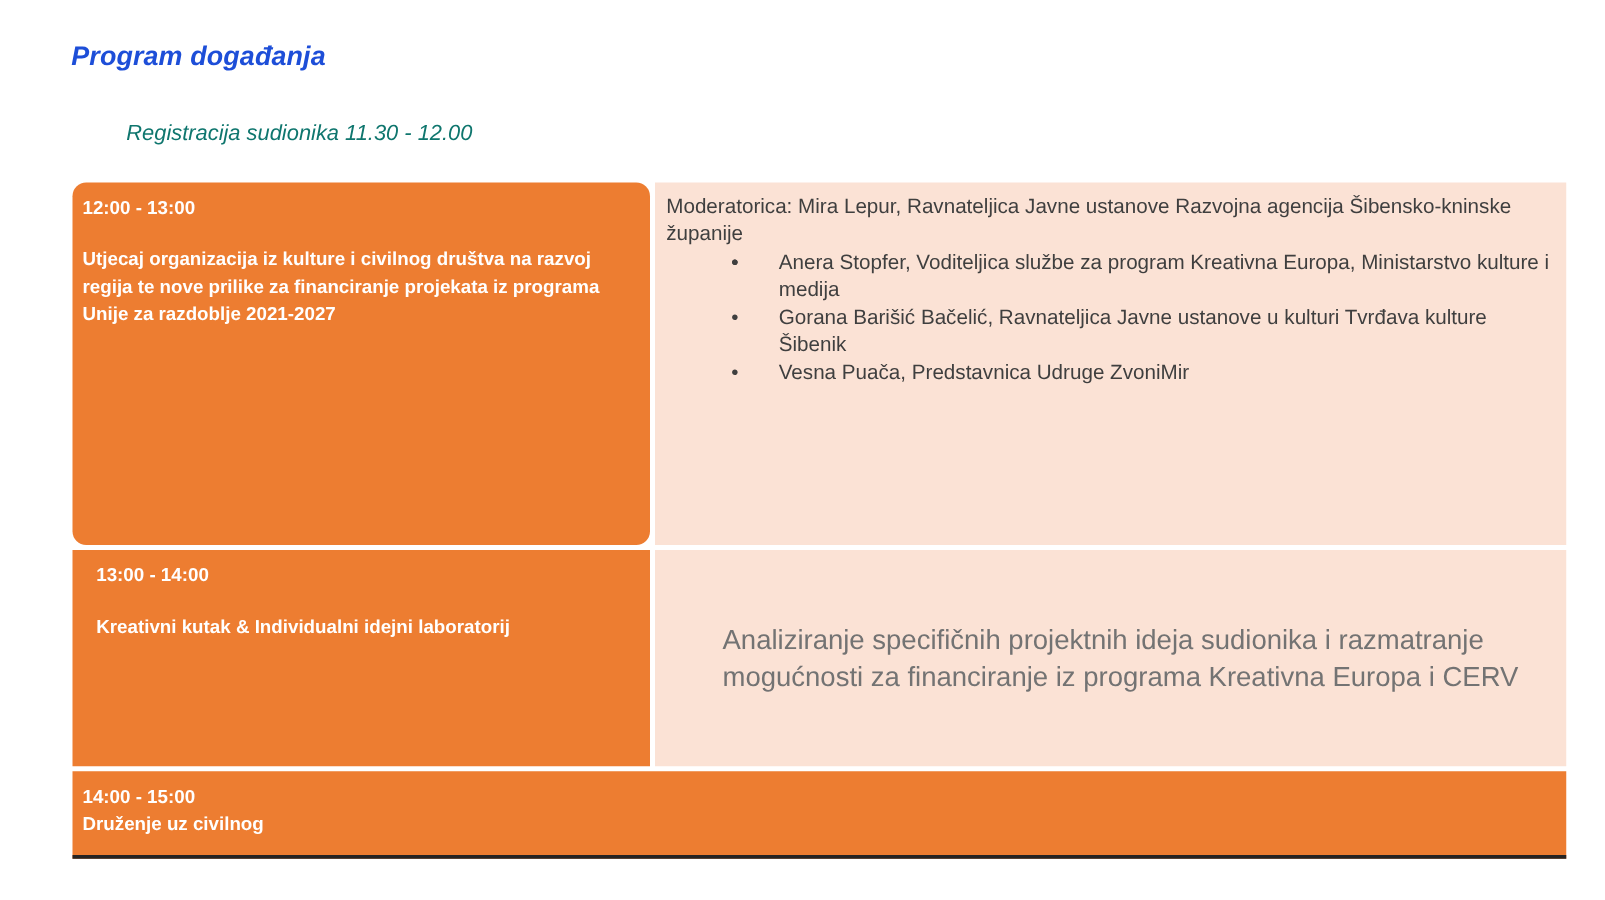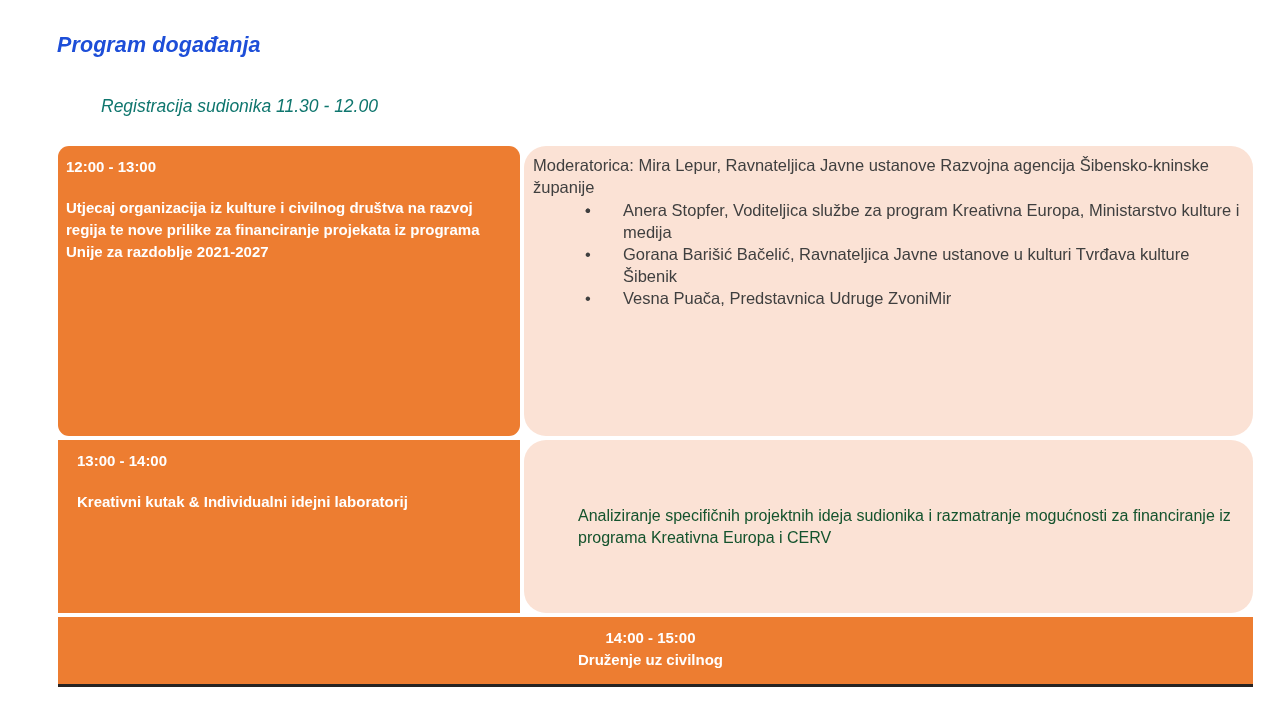--- a/index.html
+++ b/index.html
@@ -61,21 +61,20 @@
     box-sizing: border-box;
   }
 
   .c-time-block {
     background: #ED7D31;
     color: #ffffff;
   }
   .c-desc-block {
     background: #FBE2D5;
     color: #3f3f3f;
-    border-radius: 22px;
   }
 
   .time-label {
     font-size: 15px;
     font-weight: bold;
     line-height: 1.25;
     color: #ffffff;
   }
   .time-title {
     font-size: 15px;
@@ -107,23 +106,23 @@
   ul.people li .bullet {
     position: absolute;
     left: 52px;
     top: 0;
     font-size: 16.5px;
     line-height: 1.33;
     color: #3f3f3f;
   }
 
   .analysis {
-    font-size: 16px;
+    font-size: 22px;
     line-height: 1.36;
-    color: #14532d;
+    color: #737373;
   }
 
   
   .c-final {
     background: #ED7D31;
     color: #ffffff;
     border-bottom: 3px solid #262322;
   }
   .final-line {
     font-size: 15px;
@@ -173,19 +172,19 @@
     <div class="cell c-time-block" style="left:0px; top:294px; width:462px; height:173px; padding:12px 18px 0 19px;">
       <div class="time-label">13:00 - 14:00</div>
       <div class="gap-line"></div>
       <div class="time-title">Kreativni kutak &amp; Individualni idejni laboratorij</div>
     </div>
 
     <div class="cell c-desc-block" style="left:466px; top:294px; width:729px; height:173px; padding:0 18px 0 54px; display:flex; align-items:center;">
       <div class="analysis">Analiziranje specifičnih projektnih ideja sudionika i razmatranje mogućnosti za financiranje iz programa Kreativna Europa i CERV</div>
     </div>
 
-    <div class="cell c-final" style="left:0px; top:471px; width:1195px; height:70px; padding:10px 18px 0 8px;text-align:center;">
+    <div class="cell c-final" style="left:0px; top:471px; width:1195px; height:70px; padding:10px 18px 0 8px;">
       <div class="final-line">14:00 - 15:00</div>
       <div class="final-line">Druženje uz civilnog</div>
     </div>
 
   </div>
 </div>
 
 </body></html>

